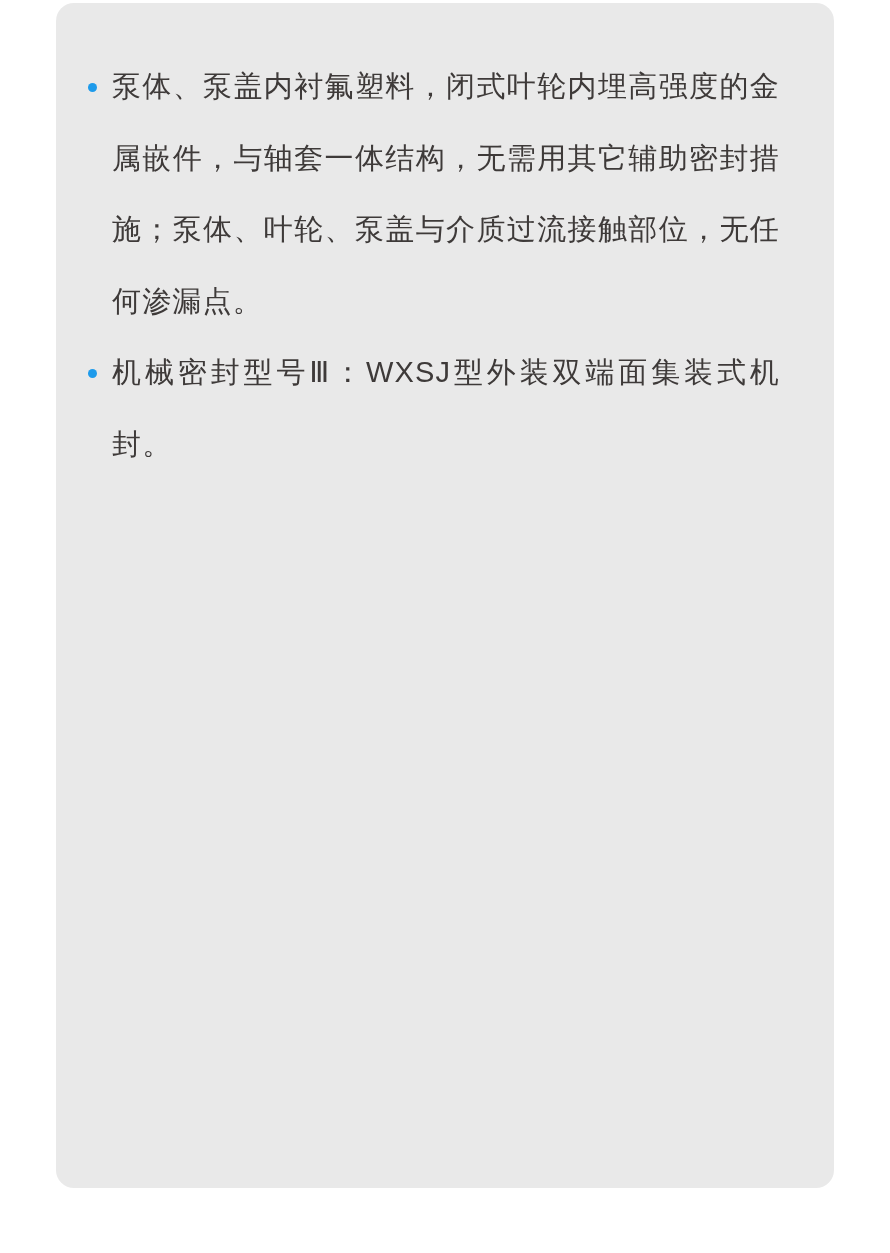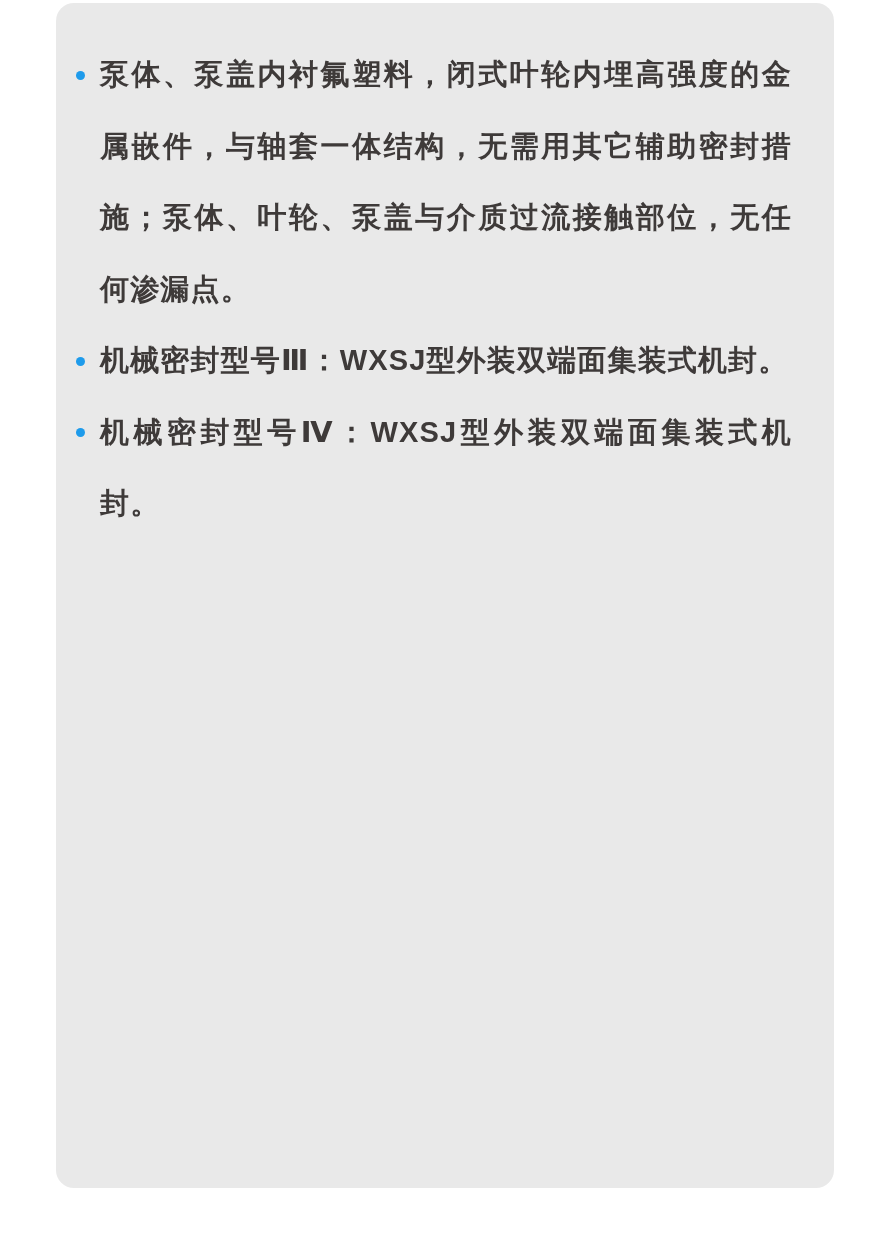--- a/index.html
+++ b/index.html
@@ -21,23 +21,22 @@
     left: 56px;
     top: 3px;
     width: 778px;
     height: 1185px;
     background: var(--card_bg);
     border-radius: 18px;
     padding: 36px 42px 0 0;
   }
   .feature-list {
     list-style: none;
-    margin: 0;
+    margin: 12px;
     padding: 0;
-    font-weight: bold;
   }
   .feature-list li {
     position: relative;
     padding-left: 44px;
     font-size: 29px;
     line-height: 71.5px;
     letter-spacing: 0.04em;
     color: var(--text);
     text-align: justify;
   }
@@ -57,18 +56,14 @@
 <div class="content-card">
   <ul class="feature-list">
     <li>
       <span class="bullet-dot"></span>
       <span>泵体、泵盖内衬氟塑料，闭式叶轮内埋高强度的金属嵌件，与轴套一体结构，无需用其它辅助密封措施；泵体、叶轮、泵盖与介质过流接触部位，无任何渗漏点。</span>
     </li>
     <li>
       <span class="bullet-dot"></span>
       <span>机械密封型号Ⅲ：WXSJ型外装双端面集装式机封。</span>
     </li>
-    <li>
-      <span class="bullet-dot"></span>
-      <span>机械密封型号Ⅳ：WXSJ型外装双端面集装式机封。</span>
-    </li>
   </ul>
 </div>
 
 </body></html>

